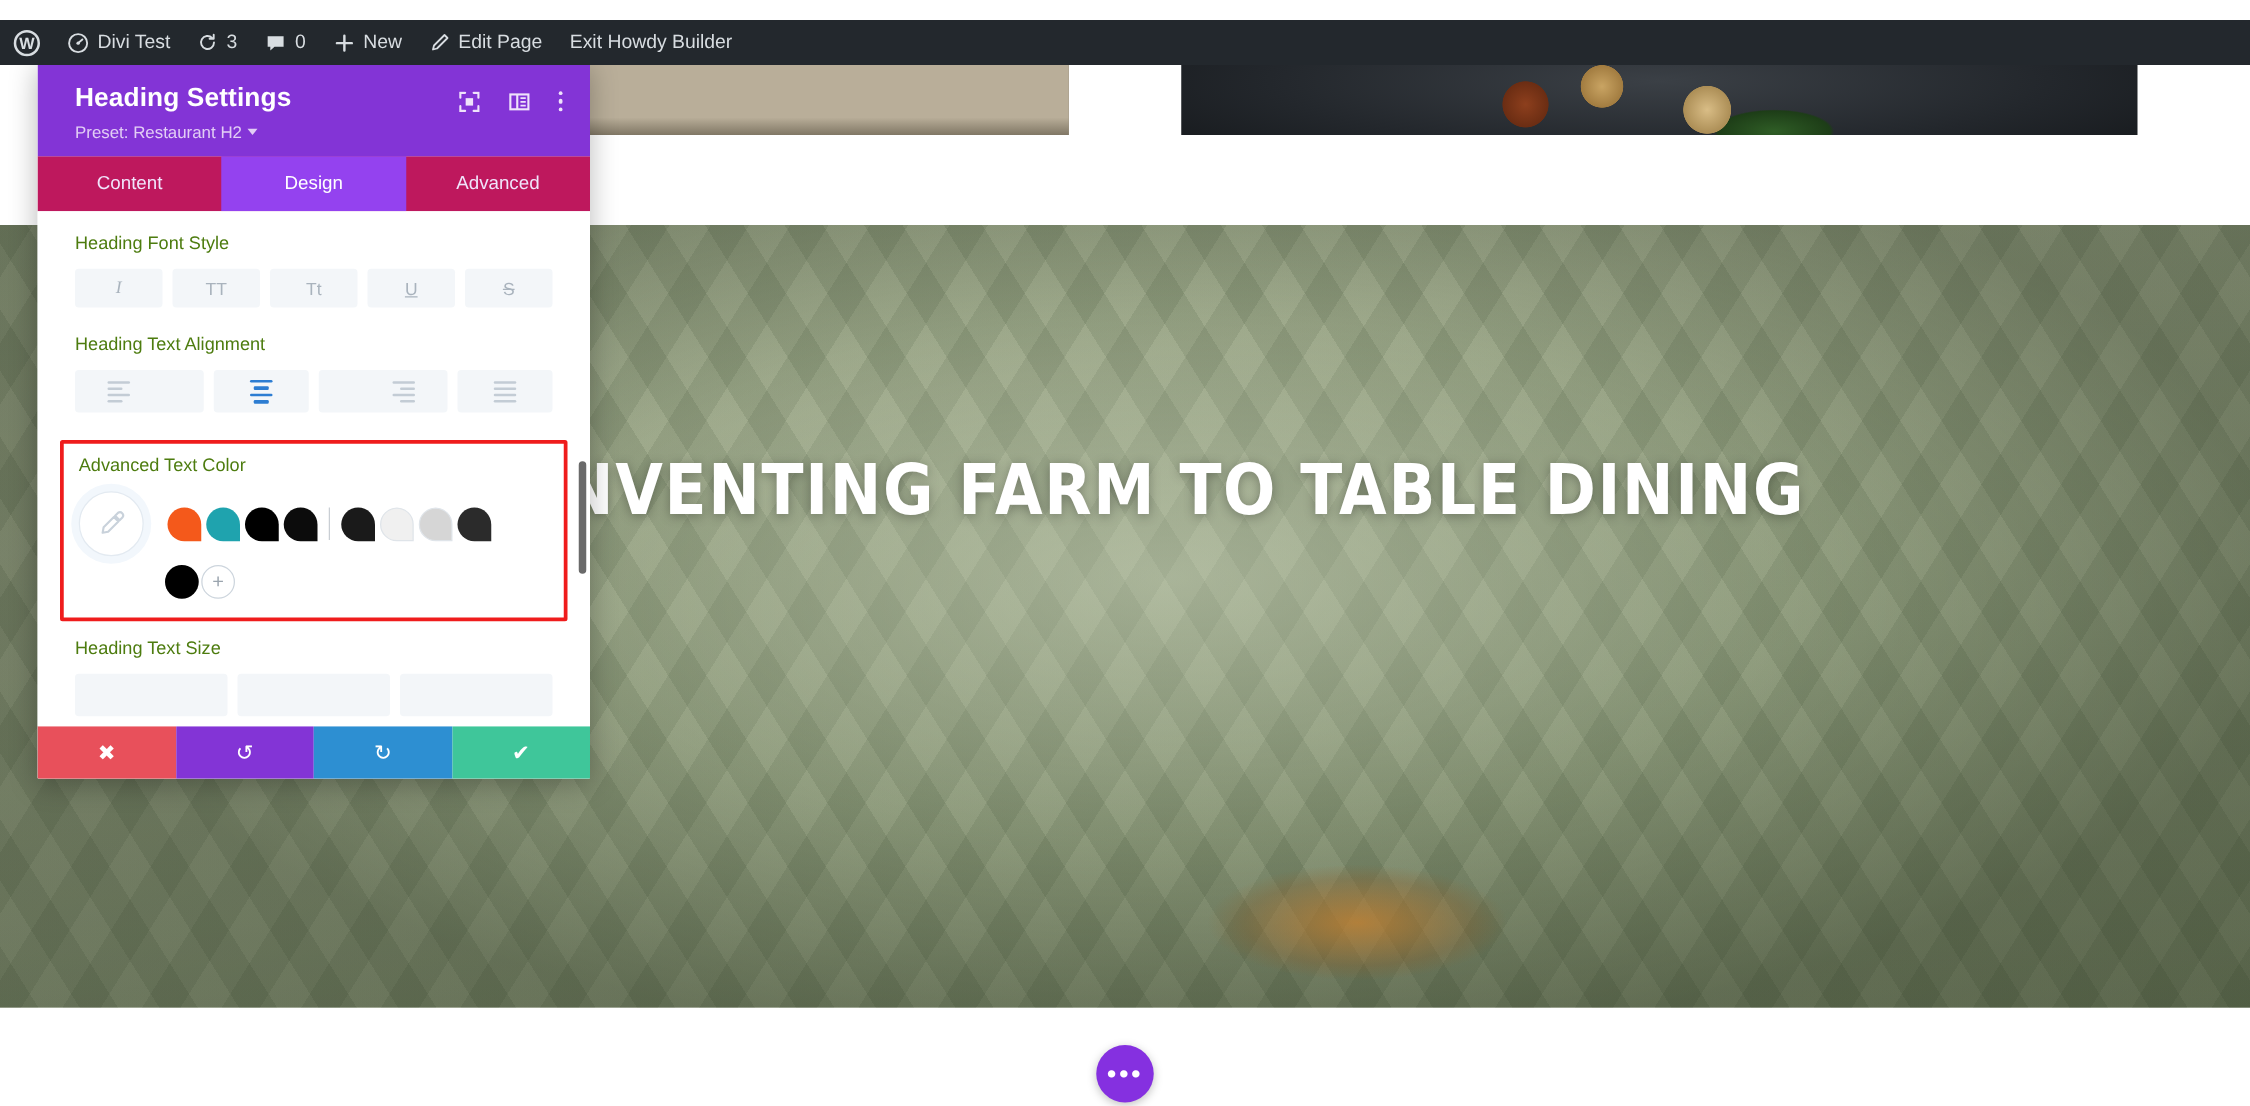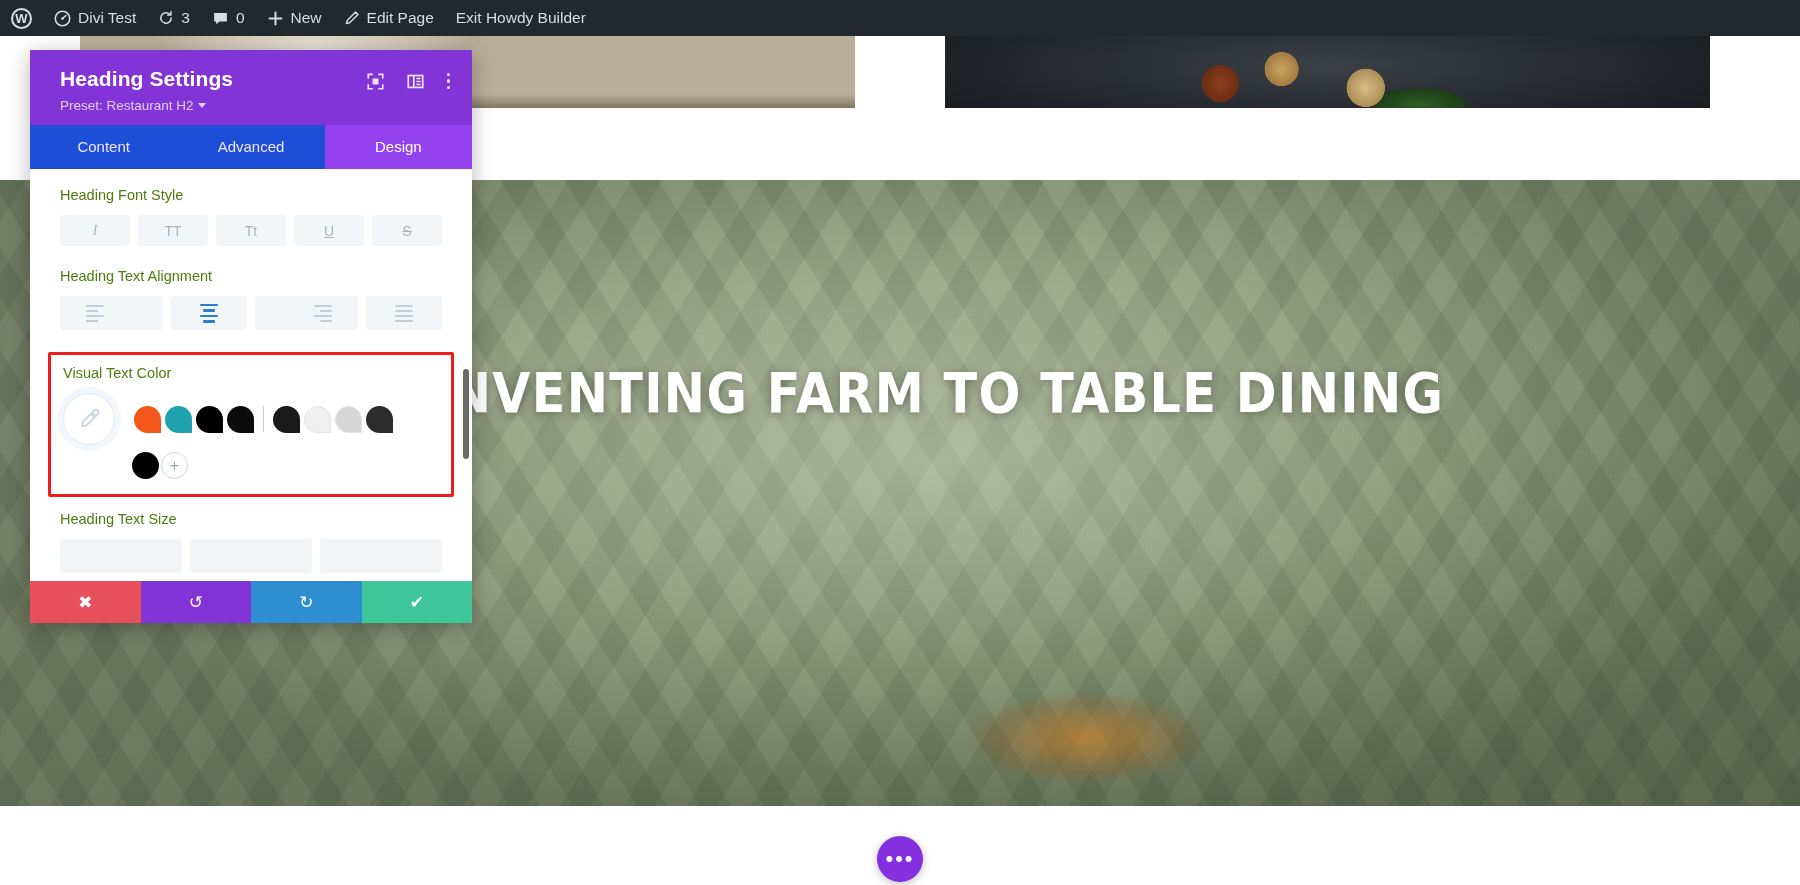--- a/index.html
+++ b/index.html
@@ -5,21 +5,21 @@
   * { box-sizing: border-box; margin: 0; padding: 0; }
   html, body {
     width: 1800px; height: 885px;
     font-family: "Liberation Sans", sans-serif;
     background: #ffffff;
     overflow: hidden;
   }
 
   
   #wp-admin-bar {
-    position: absolute; top: 0; left: 0;
+    position: absolute; top: 16px; left: 0;
     width: 1800px; height: 36px;
     background: #23282d;
     display: flex; align-items: center;
     color: #d8dde1;
     font-size: 15.5px;
     z-index: 60;
   }
   .ab-left { display: flex; align-items: center; height: 36px; }
   .ab-right { margin-left: auto; display: flex; align-items: center; height: 36px; padding-right: 14px; }
   .ab-item {
@@ -122,21 +122,21 @@
     flex: 0 0 auto;
   }
   .modal-title { color: #fff; font-size: 21px; font-weight: bold; letter-spacing: .1px; }
   .modal-preset { color: #e2cdf5; font-size: 13.5px; margin-top: 7px; cursor: pointer; }
   .caret-dn { display:inline-block; margin-left:4px; border-left:4px solid transparent; border-right:4px solid transparent; border-top:5px solid #e2cdf5; vertical-align: 2px; }
   .head-icons { position: absolute; right: 22px; top: 22px; display: flex; align-items: center; gap: 22px; }
   .hicon { width: 18px; height: 18px; color: #efe2fb; cursor: pointer; display:flex; align-items:center; justify-content:center; }
   .kebab { display:flex; flex-direction:column; gap:3px; cursor:pointer; }
   .kebab i { width:3.5px; height:3.5px; border-radius:50%; background:#efe2fb; display:block; }
 
-  .tabs { display: flex; background: #1d4ed8; flex: 0 0 auto; justify-content: space-between; }
+  .tabs { display: flex; background: #be185d; flex: 0 0 auto; justify-content: space-between; }
   .tab {
     flex: 1; text-align: center; padding: 13px 0 14px;
     color: #f0e4fb; font-size: 15px; cursor: pointer;
   }
   .tab.active { background: #9442ef; color: #ffffff; }
 
   .modal-body { position: relative; flex: 1 1 auto; overflow: hidden; background:#fff; padding: 18px 0 0 0; }
   .scroll-track { position: absolute; right: 3px; top: 200px; width: 6px; height: 90px; background: #6a6a6a; border-radius: 3px; }
 
   .field { padding: 0 30px; margin-bottom: 22px; }
@@ -307,22 +307,22 @@
       <span class="kebab">
           <i></i>
           <i></i>
           <i></i>
         </span>
     </div>
   </div>
 
   <div class="tabs">
     <div class="tab">Content</div>
+    <div class="tab active">Design</div>
     <div class="tab">Advanced</div>
-    <div class="tab active">Design</div>
   </div>
 
   <div class="modal-body">
     <div class="scroll-track"></div>
 
     <div class="field">
       <div class="field-label">Heading Font Style</div>
       <div class="btn-row">
         <div class="seg-btn italic">I</div>
         <div class="seg-btn">TT</div>
@@ -356,21 +356,21 @@
         <div class="align-btn al-just">
             <i></i>
             <i></i>
             <i></i>
             <i></i>
           </div>
       </div>
     </div>
 
     <div class="color-field">
-      <div class="field-label">Visual Text Color</div>
+      <div class="field-label">Advanced Text Color</div>
       <div class="swatch-wrap">
         <div class="picker-circle">
           <svg width="24" height="24" viewBox="0 0 24 24">
               <path d="M17.5 3.2a2.6 2.6 0 0 1 3.6 3.6l-2.4 2.4-3.6-3.6zM14.1 6.6l3.6 3.6-8.2 8.2-4.4.8.8-4.4z" fill="none" stroke="#c9d2db" stroke-width="1.7" stroke-linejoin="round"></path>
             </svg>
         </div>
         <div class="swatch" style="background:#f4591b"></div>
         <div class="swatch" style="background:#1fa3ae"></div>
         <div class="swatch" style="background:#000000"></div>
         <div class="swatch" style="background:#0c0c0c"></div>

